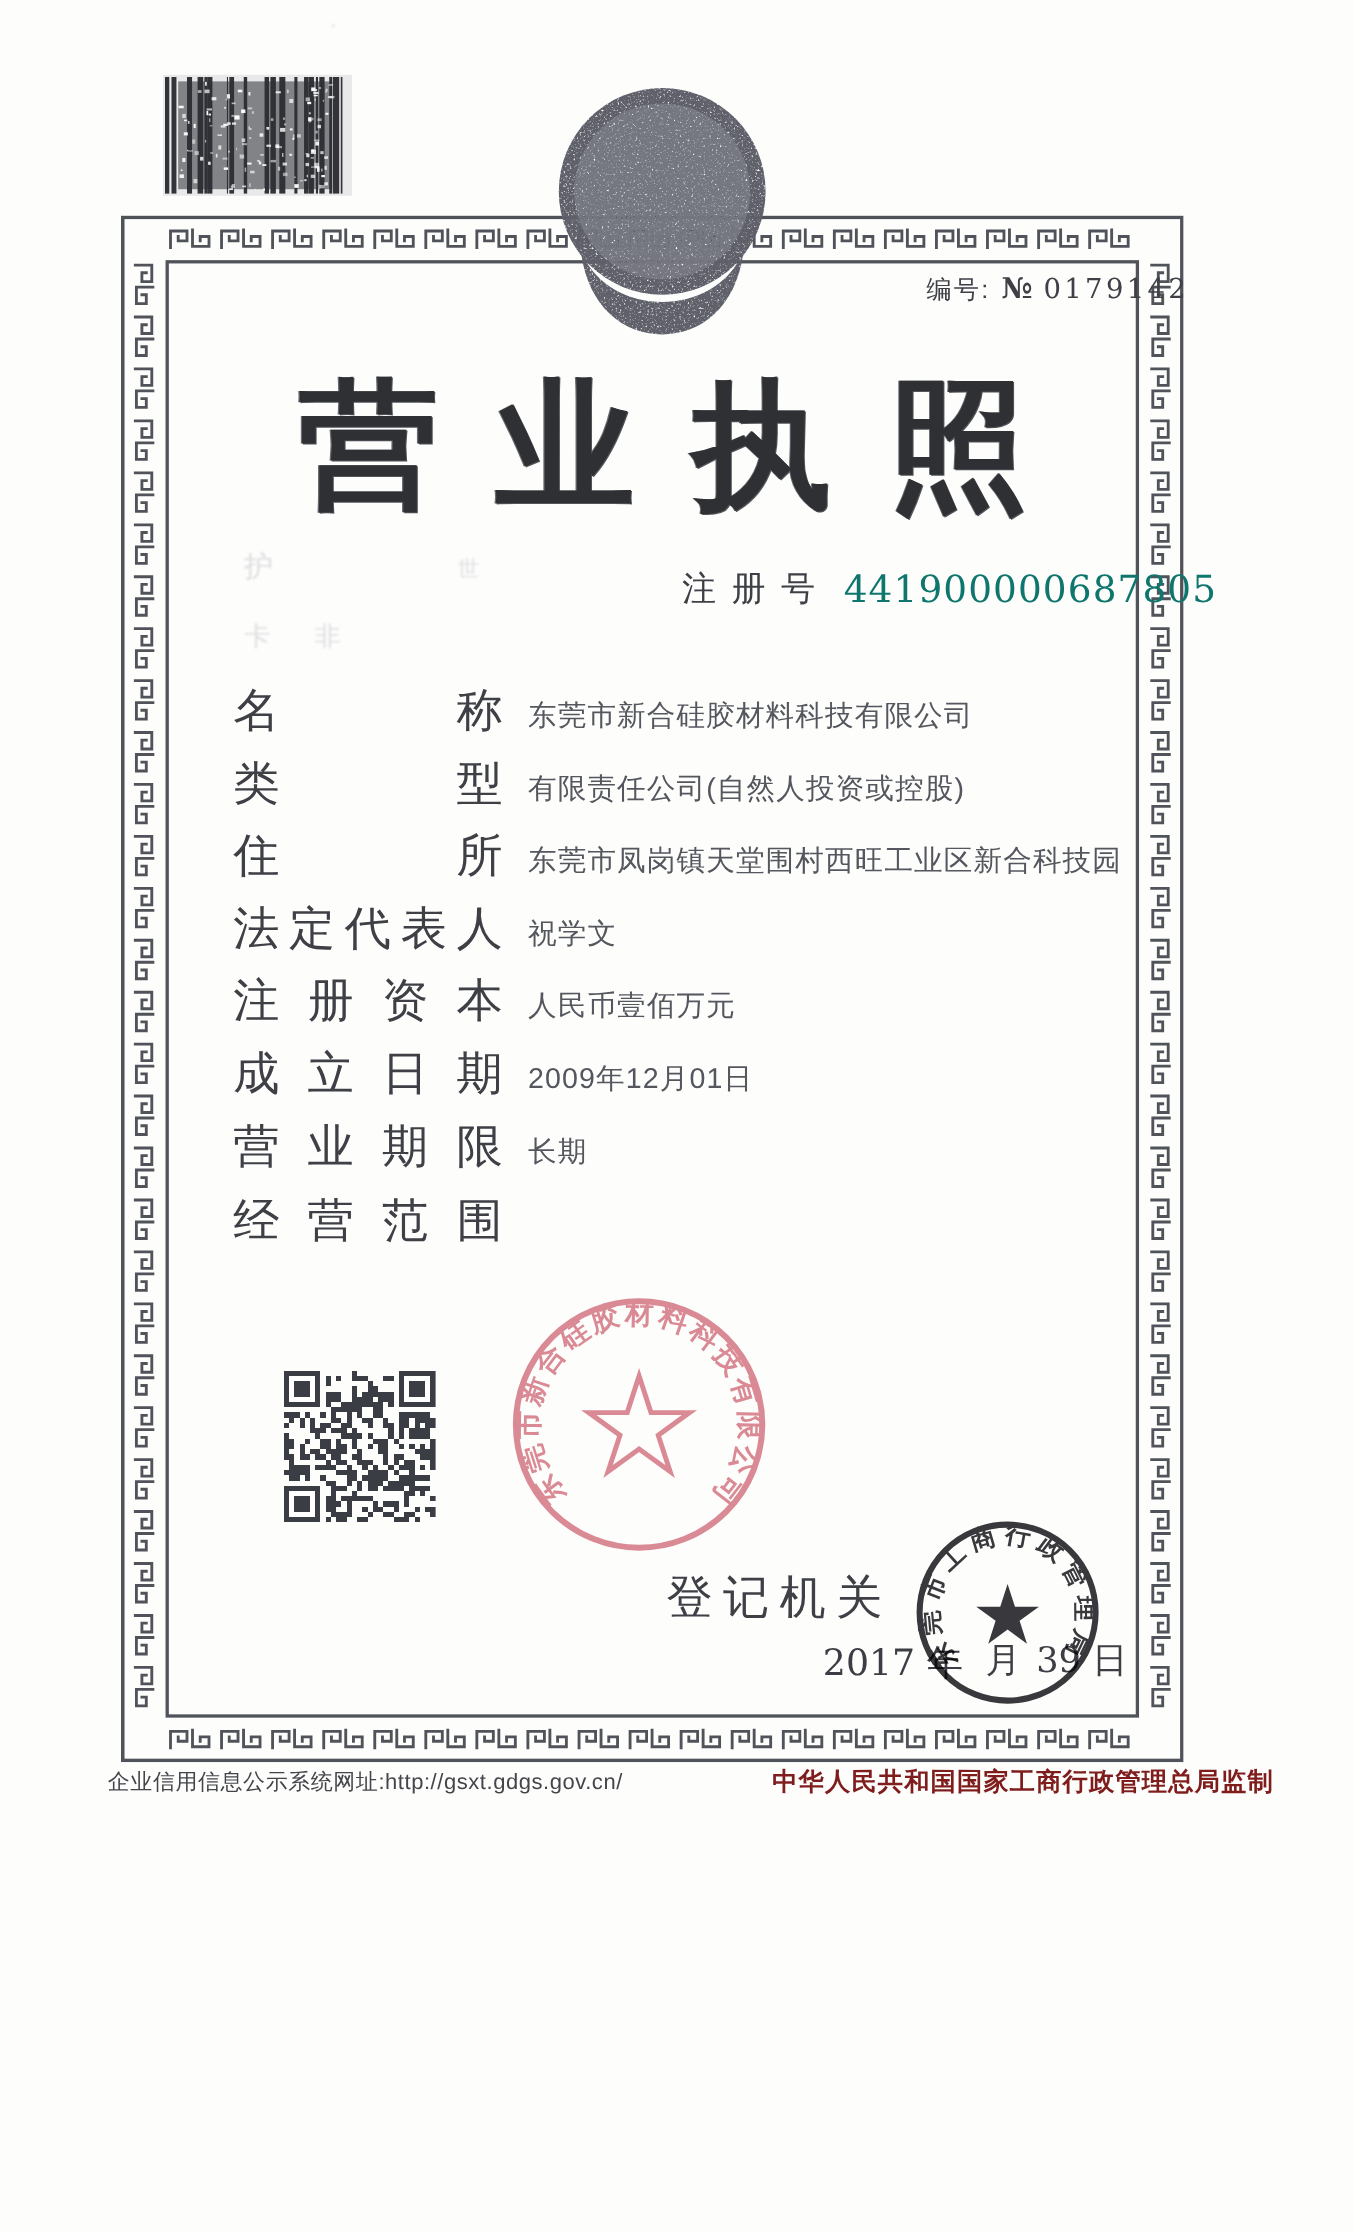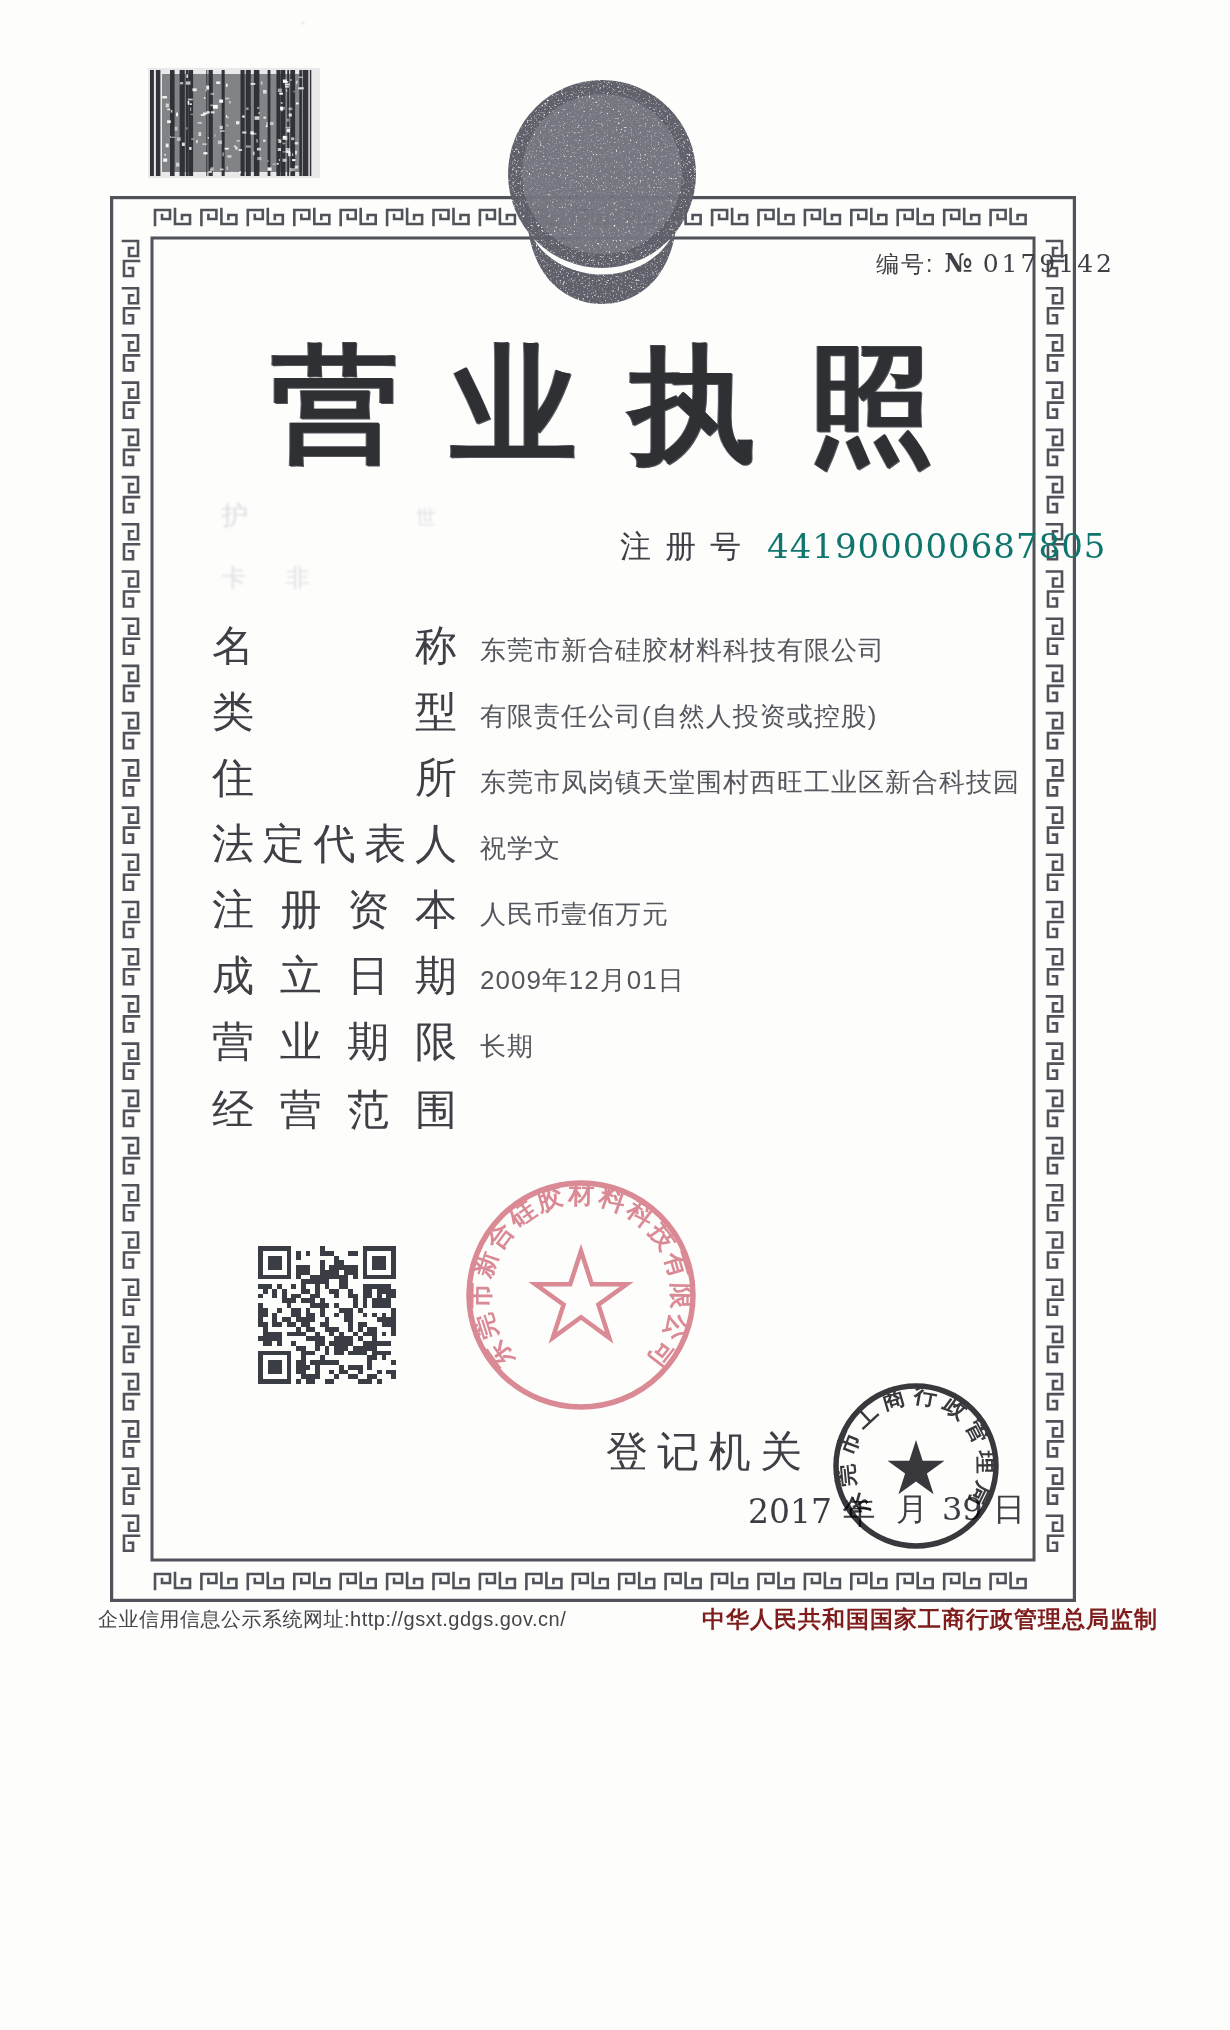--- a/index.html
+++ b/index.html
@@ -9,29 +9,29 @@
   *{margin:0;padding:0;box-sizing:border-box;}
   body{width:1230px;height:2030px;background:#fdfdfc;position:relative;
        font-family:"Liberation Sans",sans-serif;overflow:hidden;}
   .abs{position:absolute;}
   
   #barcode{left:148px;top:66px;width:172px;height:114px;z-index:2;}
   #emblem{left:498px;top:78px;width:210px;height:228px;z-index:2;}
   
   #frame{left:110px;top:196px;width:966px;height:1406px;z-index:1;}
   
-  .serial{left:842px;top:248px;z-index:3;font-size:23px;color:var(--ink);letter-spacing:2px;margin-left:34px;}
+  .serial{left:842px;top:248px;z-index:3;font-size:23px;color:var(--ink);letter-spacing:2px;}
   .serial .nomark{font-family:"DejaVu Serif",serif;font-weight:bold;font-size:26px;margin:0 8px 0 10px;}
   .serial .num{font-family:"DejaVu Serif",serif;font-size:25px;letter-spacing:3px;}
   
   .title{left:272px;top:322px;width:662px;display:flex;justify-content:space-between;
          z-index:3;font-size:126px;font-weight:900;color:var(--title-ink);
          text-shadow:1px 1px 0 #53555a, -1px 0 0 #6a6c72;}
   
-  .regline{left:620px;top:526px;z-index:3;display:flex;align-items:flex-start;}
+  .regline{left:620px;top:514px;z-index:3;display:flex;align-items:flex-end;}
   .reglabel{font-size:31px;color:var(--ink);letter-spacing:14px;margin-right:12px;}
   .regnum{font-family:"DejaVu Serif",serif;font-size:34px;color:#0f766e;letter-spacing:1px;}
   
   .row{z-index:3;left:212px;width:810px;display:flex;align-items:flex-start;}
   .row-label{width:245px;min-width:245px;display:flex;justify-content:space-between;
              font-size:42px;color:var(--ink);font-weight:500;line-height:1.15;}
   .row-value{margin-left:23px;font-size:26px;color:var(--value-ink);padding-top:11px;letter-spacing:1px;}
   .row-value.small{font-size:19px;line-height:23.5px;padding-top:5px;width:552px;letter-spacing:.5px;}
   #row1{top:622px;} #row2{top:688px;} #row3{top:754px;} #row4{top:820px;}
   #row5{top:886px;} #row6{top:952px;} #row7{top:1018px;} #row8{top:1086px;}

